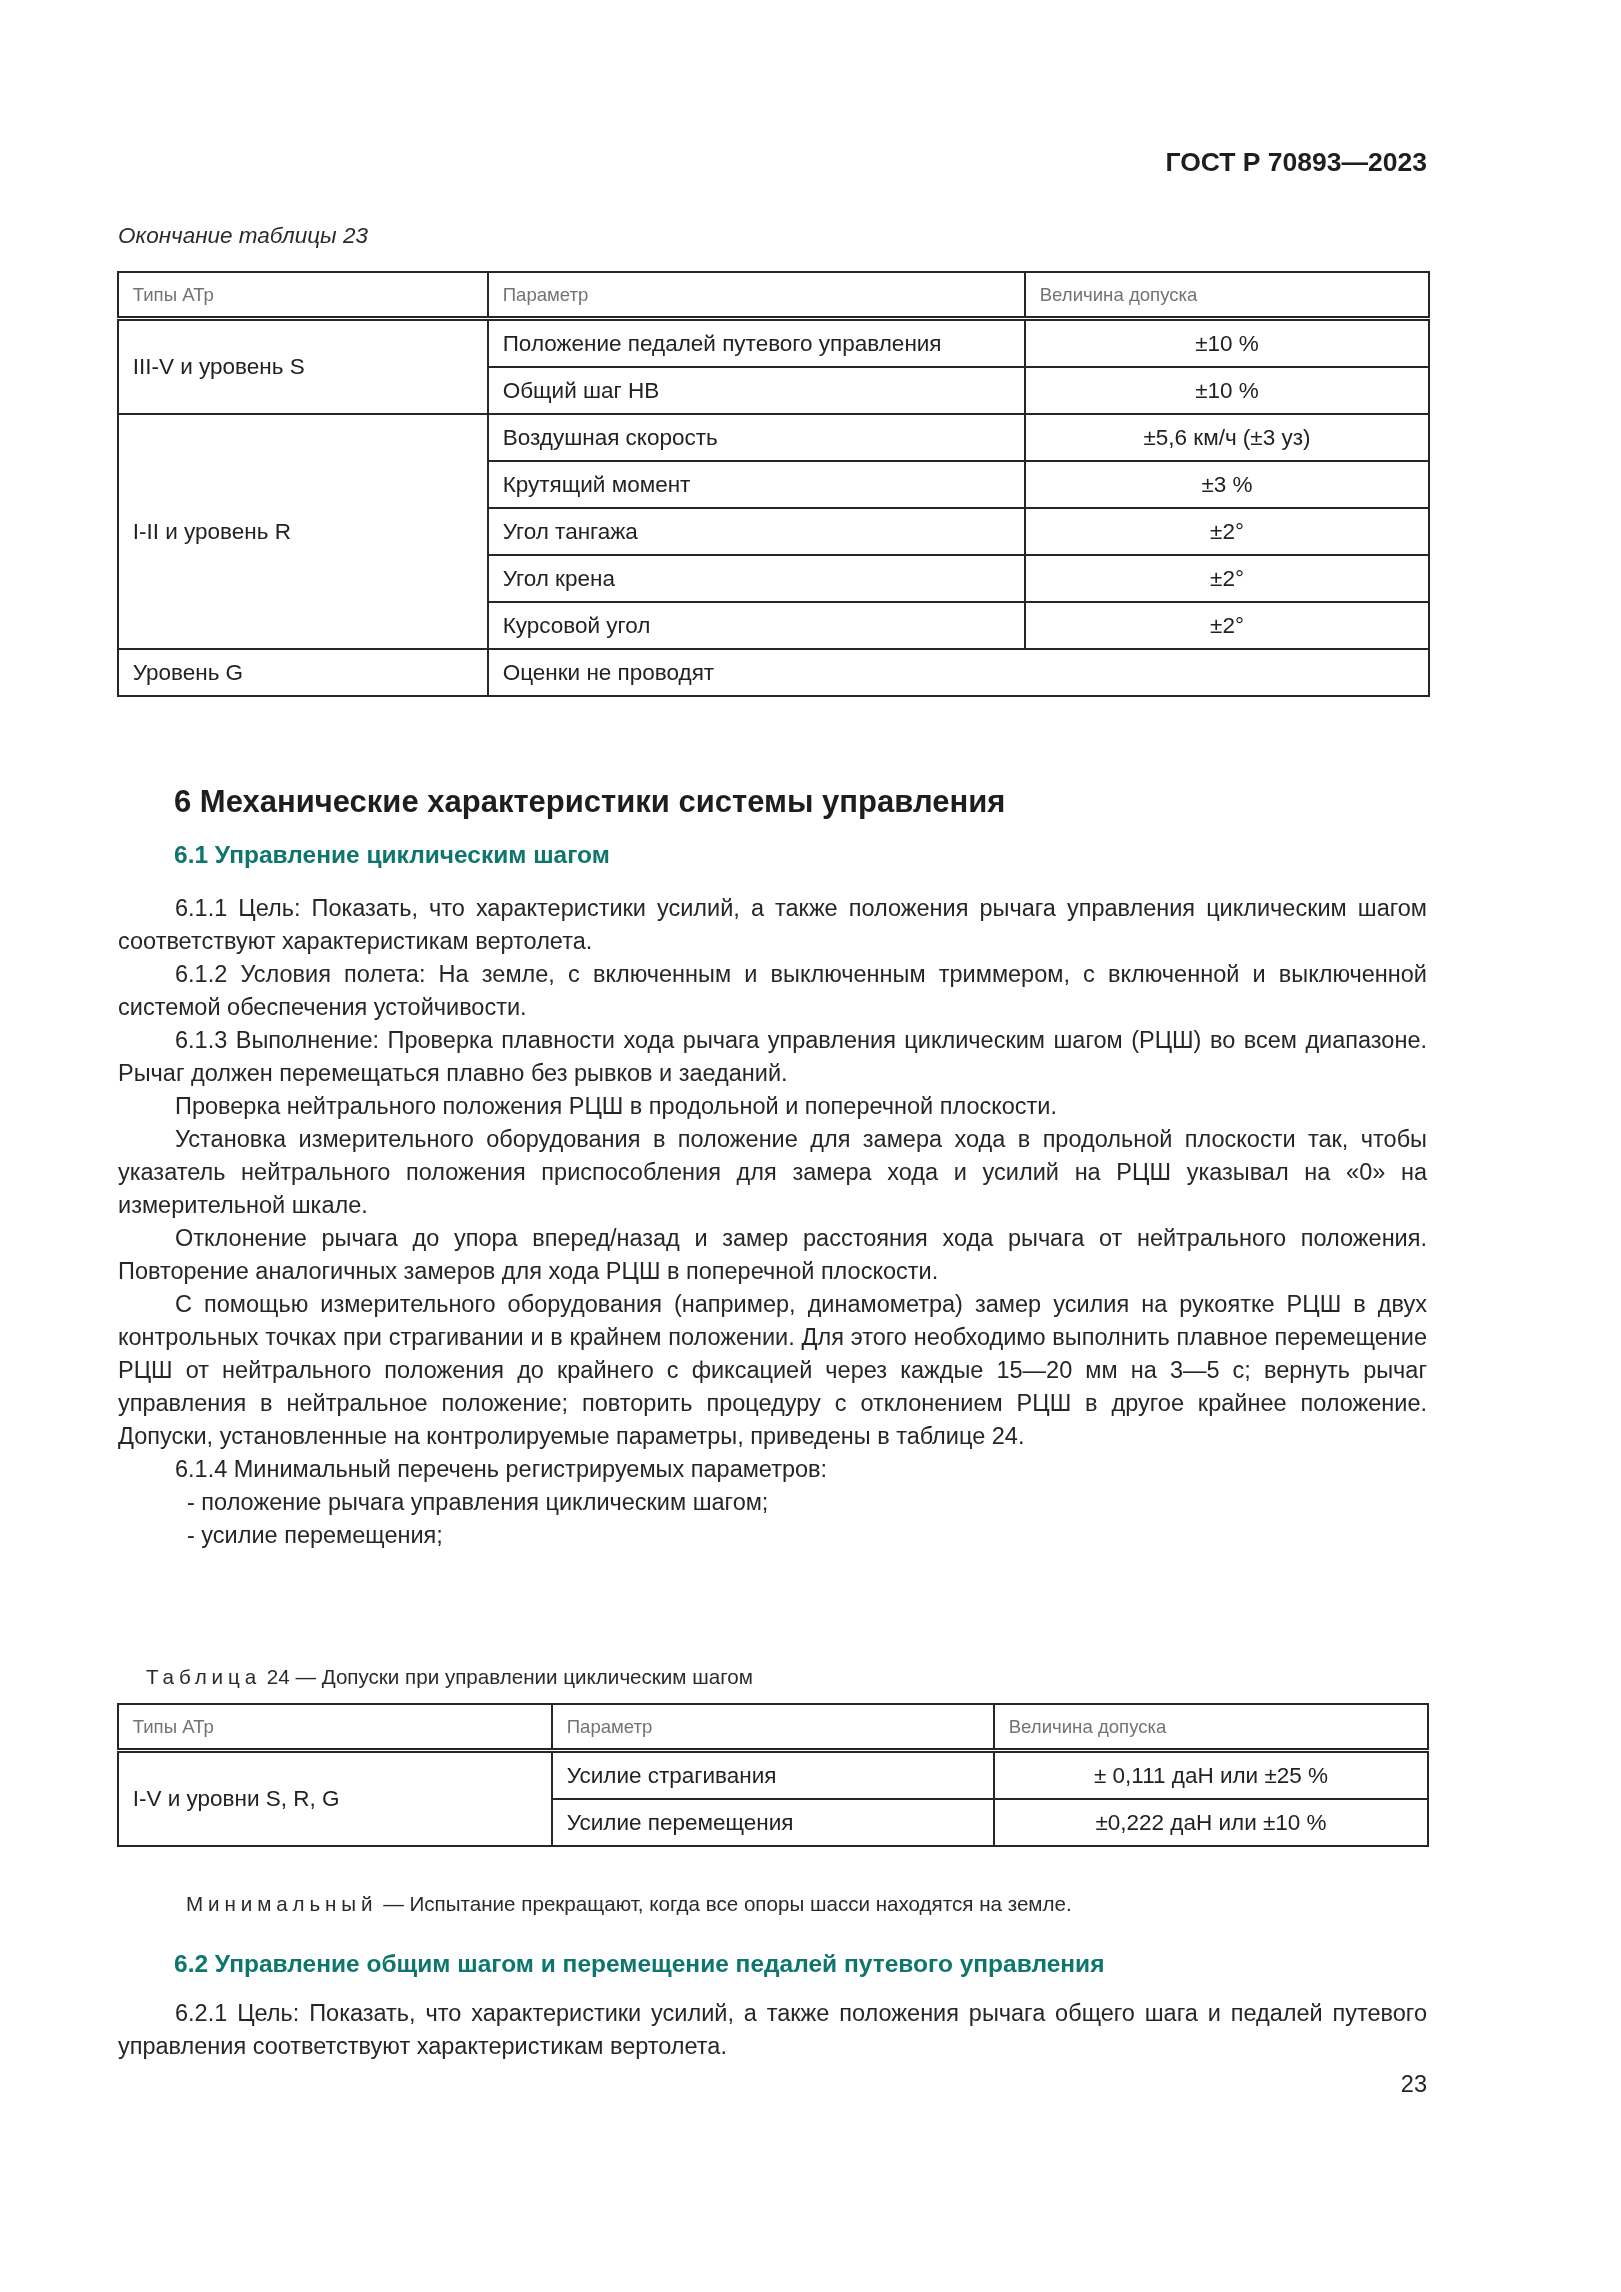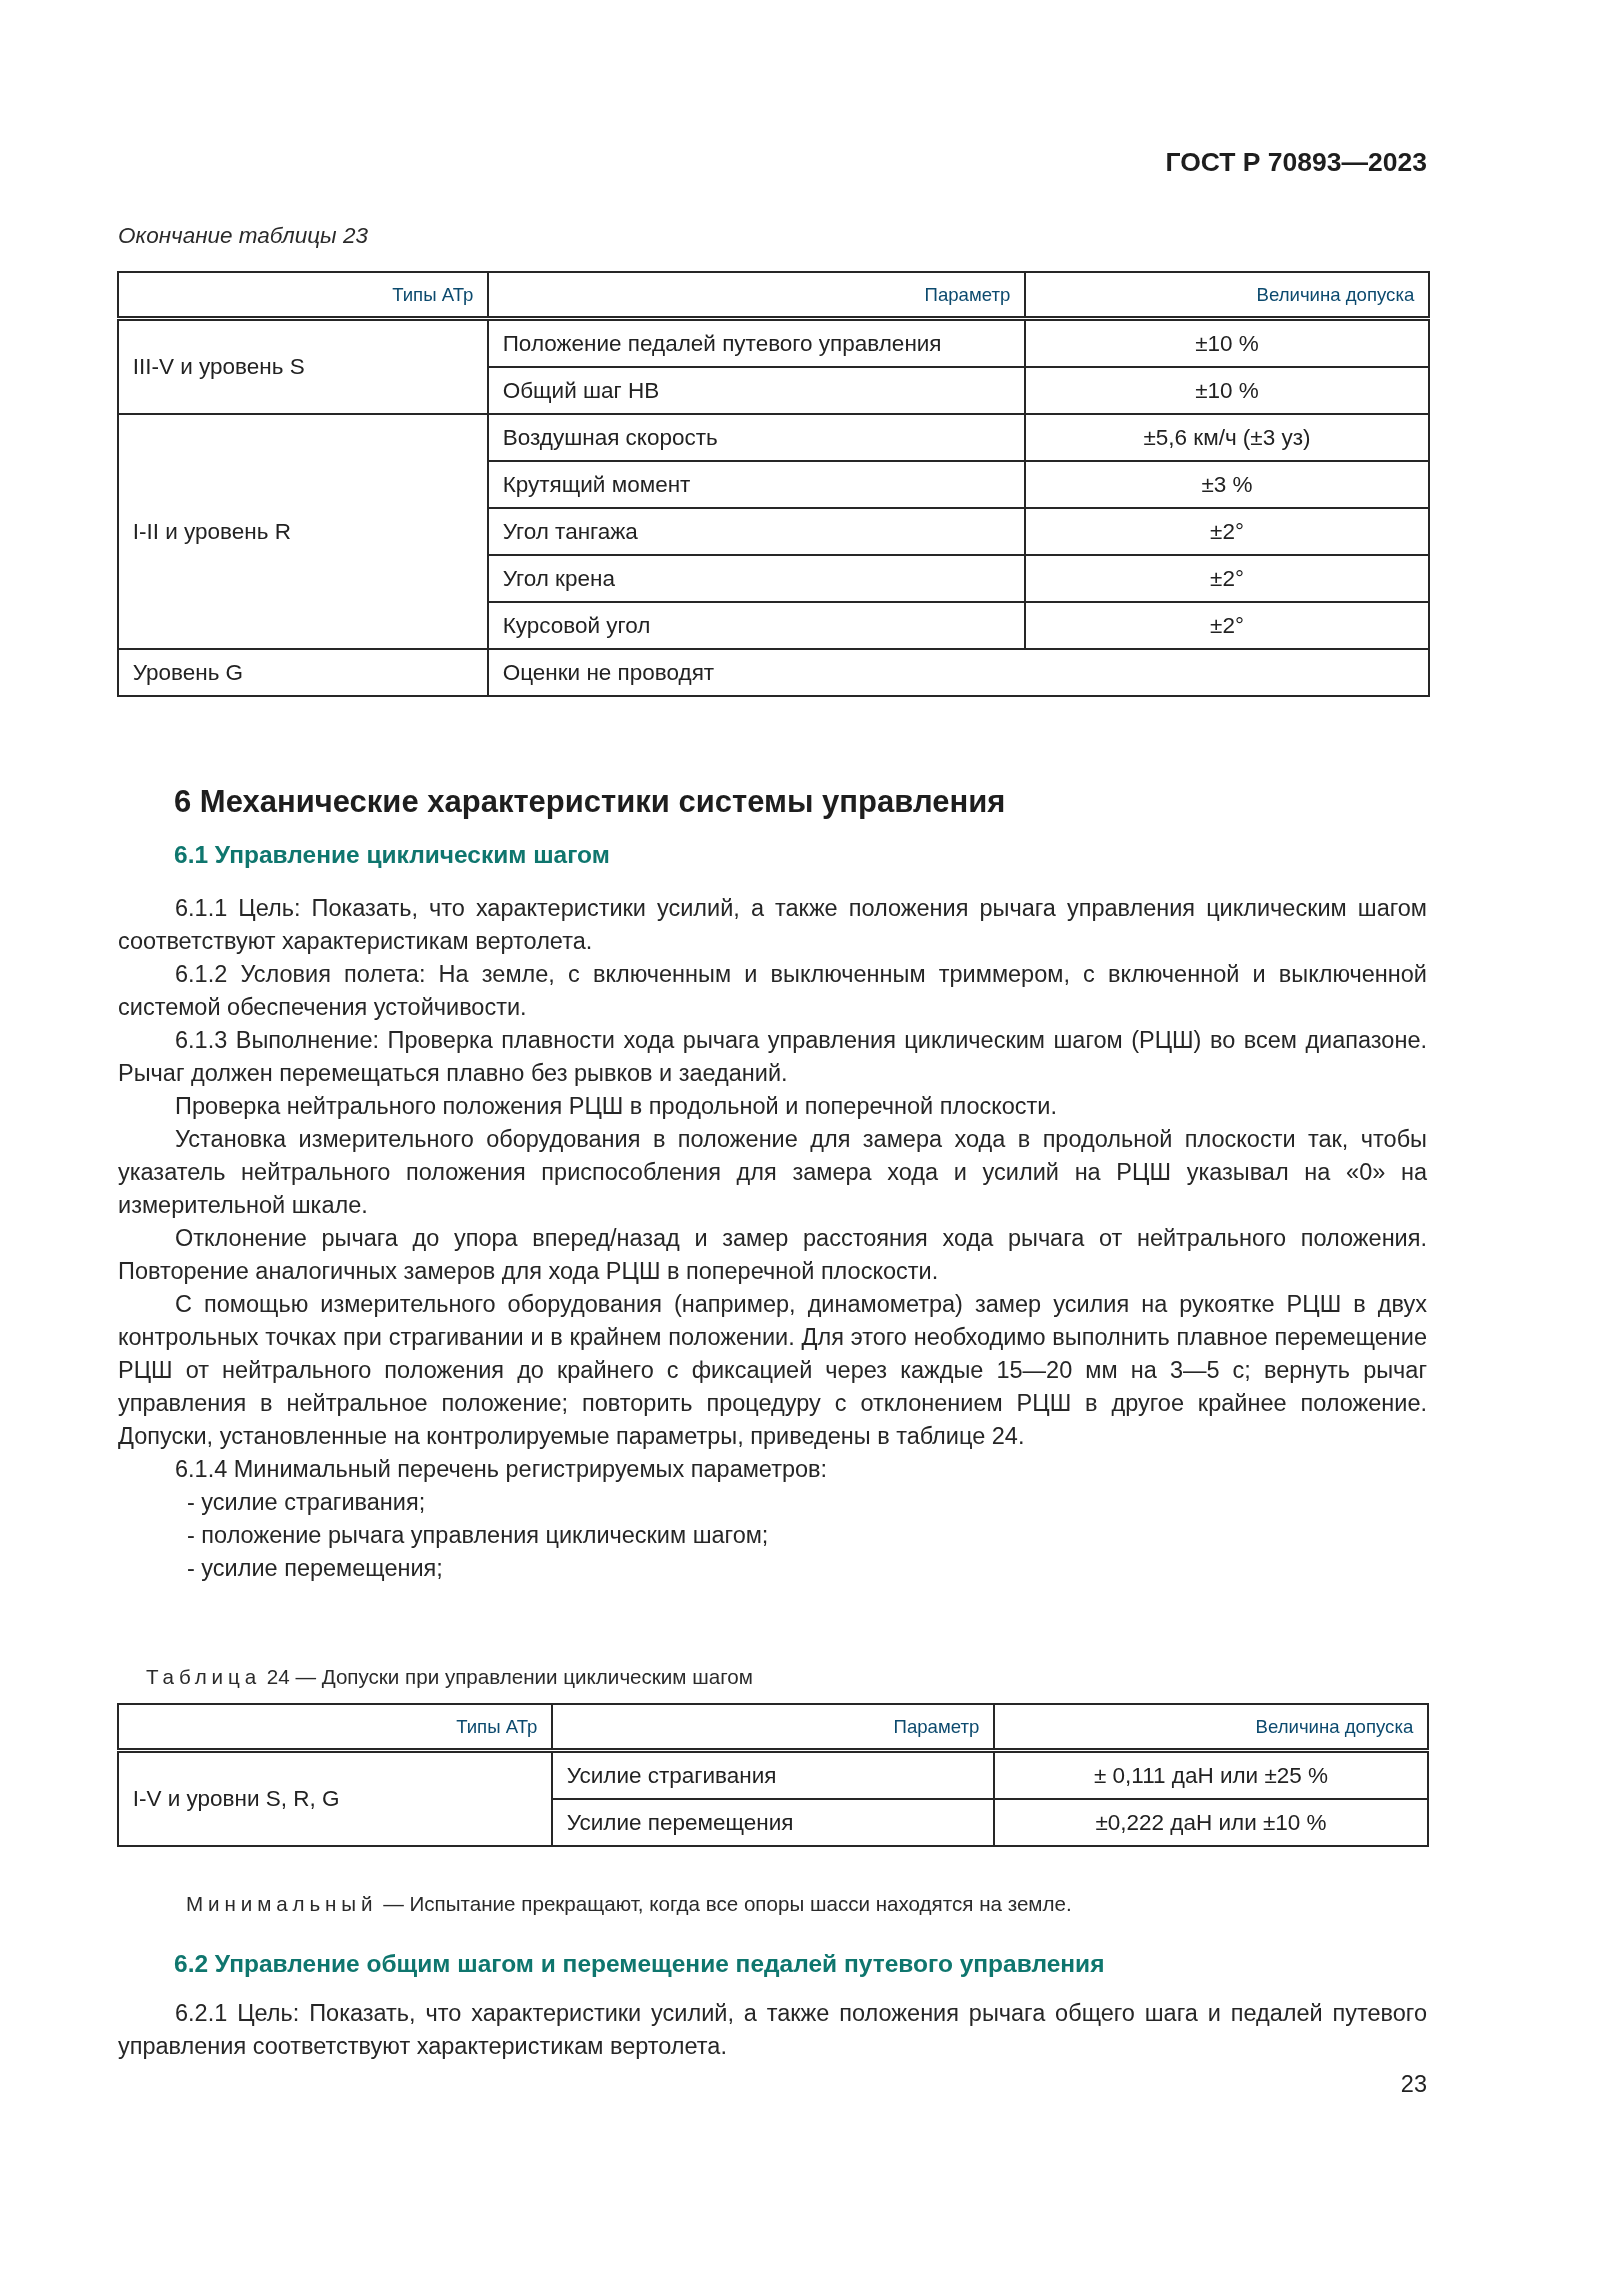--- a/index.html
+++ b/index.html
@@ -7,21 +7,21 @@
          font-family: "Liberation Sans", sans-serif; color: #222222; }
   .abs { position: absolute; }
   .doc-code { left: 1078px; width: 349px; top: 147px; text-align: right;
               font-size: 26.5px; font-weight: bold; color: #1e1e1e; }
   .cont-label { left: 118px; top: 223px; font-size: 22.5px; font-style: italic; color: #2a2a2a; }
   table.gost { position: absolute; border-collapse: collapse; left: 117px; width: 1310px;
                table-layout: fixed; border-top: 2.9px solid #222; border-bottom: 2.9px solid #222;
                border-left: 2px solid #222; border-right: 2px solid #222; }
   table.gost td, table.gost th { border: 2px solid #262626; padding: 0 13.7px; font-weight: normal;
                color: #222; vertical-align: middle; }
-  table.gost th { font-size: 18.6px; height: 43px; text-align: right; border-bottom: 5.9px double #262626; color: #0c4a6e; }
+  table.gost th { font-size: 18.6px; height: 43px; text-align: left; border-bottom: 5.9px double #262626; color: #737373; }
   table.gost td { font-size: 22.5px; height: 45px; }
   table.gost td.center { text-align: center; }
   #t23 { top: 271px; }
   #t24 { top: 1703px; }
   .h1 { left: 174px; top: 784px; font-size: 31px; font-weight: bold; color: #1e1e1e; }
   .h2 { left: 174px; font-size: 24.5px; font-weight: bold; color: #0f766e; }
   .para { left: 118px; width: 1309px; font-size: 23.5px; line-height: 33px; text-align: justify;
           color: #262626; }
   .para p { margin: 0; text-indent: 57px; }
   .para p.bullet { text-indent: 0; padding-left: 69px; }
@@ -92,21 +92,20 @@
 
 <div class="abs para" style="top:892px">
   <p>6.1.1 Цель: Показать, что характеристики усилий, а также положения рычага управления цикличе­ским шагом соответствуют характеристикам вертолета.</p>
   <p>6.1.2 Условия полета: На земле, с включенным и выключенным триммером, с включенной и вы­ключенной системой обеспечения устойчивости.</p>
   <p>6.1.3 Выполнение: Проверка плавности хода рычага управления циклическим шагом (РЦШ) во всем диапазоне. Рычаг должен перемещаться плавно без рывков и заеданий.</p>
   <p>Проверка нейтрального положения РЦШ в продольной и поперечной плоскости.</p>
   <p>Установка измерительного оборудования в положение для замера хода в продольной плоскости так, чтобы указатель нейтрального положения приспособления для замера хода и усилий на РЦШ ука­зывал на «0» на измерительной шкале.</p>
   <p>Отклонение рычага до упора вперед/назад и замер расстояния хода рычага от нейтрального по­ложения. Повторение аналогичных замеров для хода РЦШ в поперечной плоскости.</p>
   <p>С помощью измерительного оборудования (например, динамометра) замер усилия на рукоятке РЦШ в двух контрольных точках при страгивании и в крайнем положении. Для этого необходимо выпол­нить плавное перемещение РЦШ от нейтрального положения до крайнего с фиксацией через каждые 15—20 мм на 3—5 с; вернуть рычаг управления в нейтральное положение; повторить процедуру с от­клонением РЦШ в другое крайнее положение. Допуски, установленные на контролируемые параметры, приведены в таблице 24.</p>
   <p>6.1.4 Минимальный перечень регистрируемых параметров:</p>
-  <p class="bullet">-  усилие страгивания;</p>
   <p class="bullet">-  положение рычага управления циклическим шагом;</p>
   <p class="bullet">-  усилие перемещения;</p>
 </div>
 
 <div class="abs caption">
   <span class="spaced">Таблица</span><span> 24 — Допуски при управлении циклическим шагом</span>
 </div>
 
 <table class="gost" id="t24">
   <colgroup>

